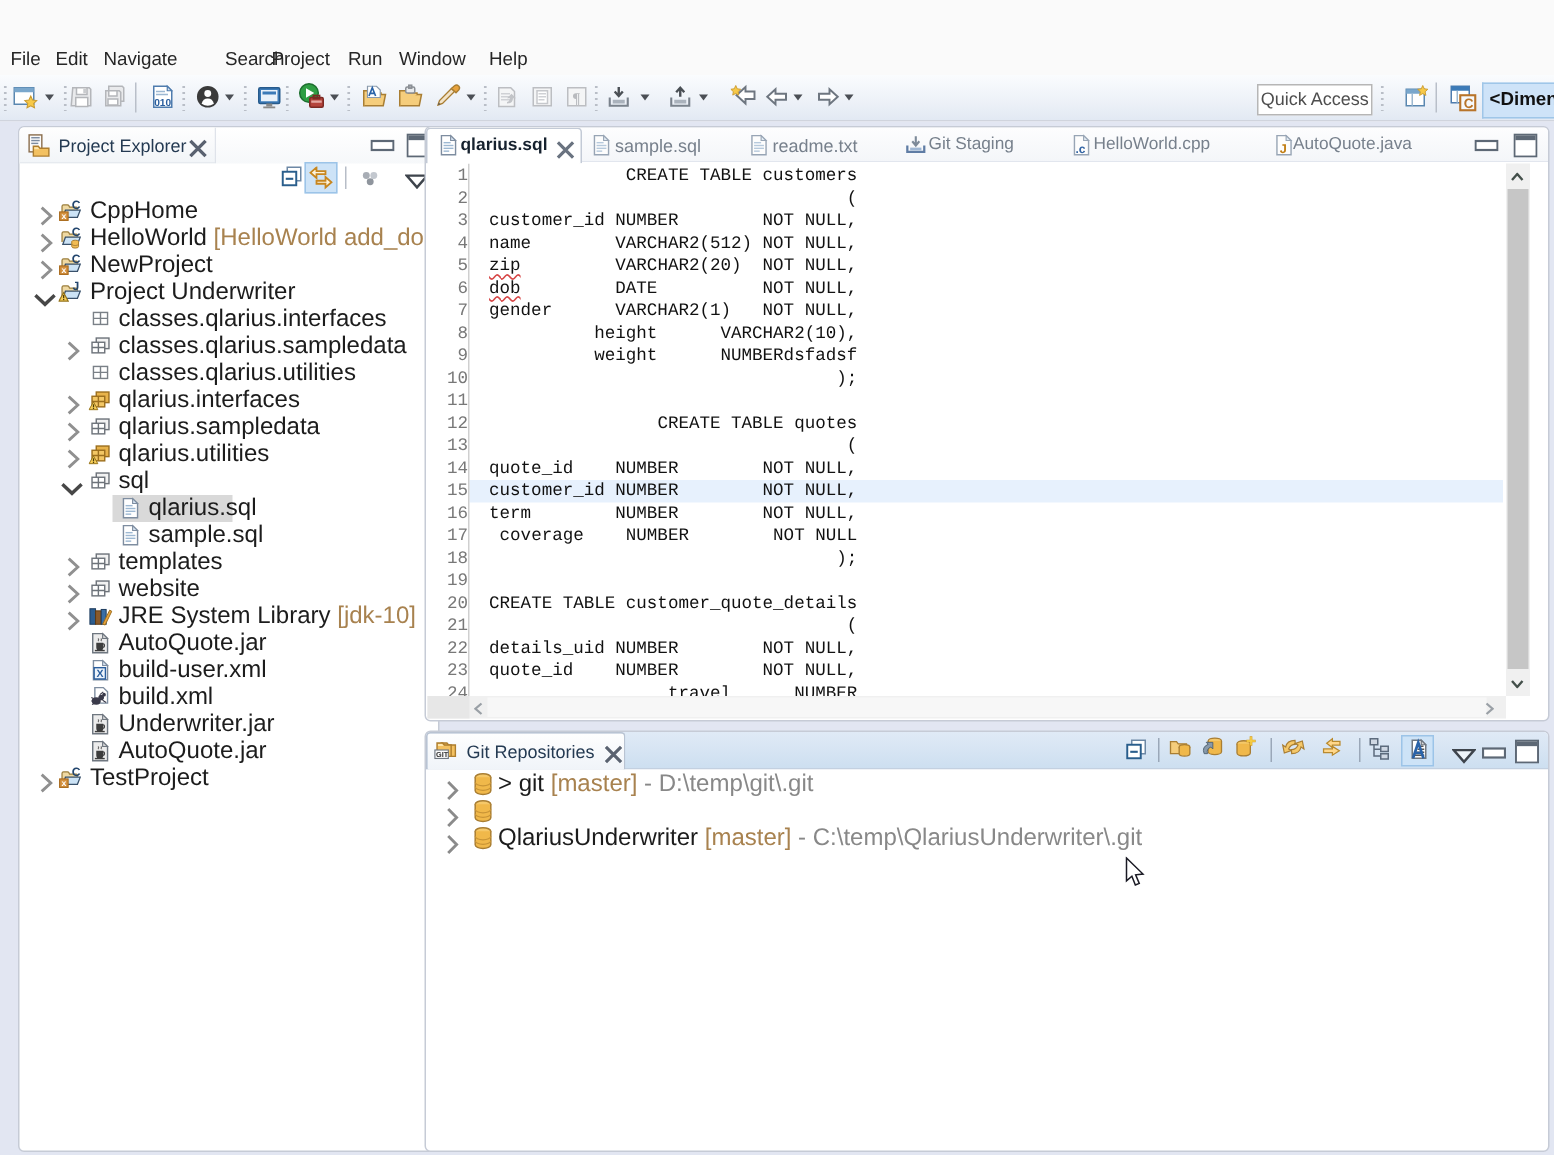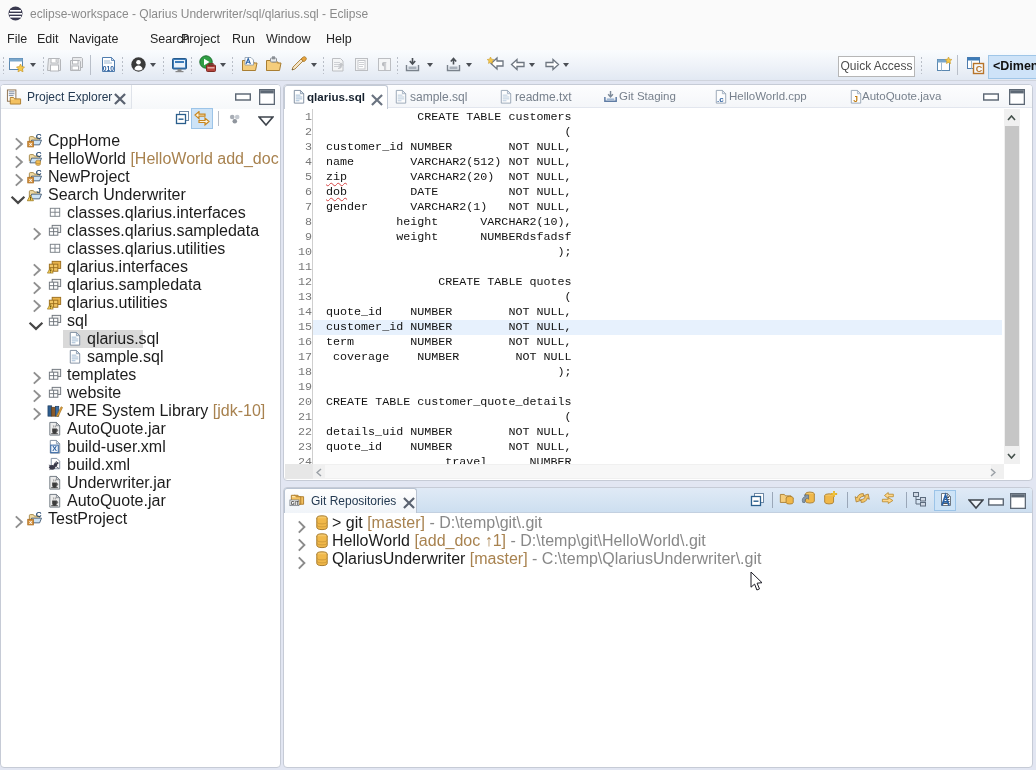--- a/index.html
+++ b/index.html
@@ -22,21 +22,21 @@
 .dd { position:absolute; width:0; height:0; border-left:3.5px solid transparent; border-right:3.5px solid transparent; border-top:4px solid #4b4f55; }
 #qabox { position:absolute; left:838px; top:6px; width:77px; height:21px; background:#fff; border:1px solid #b6b6b6; font-size:12px; color:#4e4e4e; line-height:19px; text-align:center; }
 #perspbtn { position:absolute; left:988px; top:5px; width:48px; height:24px; background:#cee3f8; border:1px solid #9fc6e8; border-right:none; }
 #persptext { position:absolute; left:993px; top:9px; font-size:12.5px; color:#111; font-weight:bold; }
 
 
 #shell { position:absolute; left:0; top:81px; width:1036px; height:689px; background:#e2e6f2; }
 .panel { position:absolute; background:#fff; border:1px solid #c6cbd6; border-radius:4px; }
 
 
-#explorer { left:0px; top:3px; width:281px; height:684px; }
+#explorer { left:12px; top:3px; width:281px; height:684px; }
 
 #editor { left:283px; top:3px; width:750px; height:397px; }
 
 #gitp { left:283px; top:406px; width:750px; height:281px; }
 
 .viewtab { position:absolute; font-size:12px; color:#243a52; }
 .tabicon { position:absolute; width:16px; height:16px; }
 
 
 .row { position:absolute; height:18px; font-size:16px; color:#1c1c1c; line-height:18px; white-space:pre; }
@@ -58,29 +58,20 @@
 #githead { position:absolute; left:0; top:0; width:748px; height:25px; border-radius:3px 3px 0 0;
   background:linear-gradient(#e0eaf6, #cddff0); border-bottom:1px solid #c3d0e0; }
 .gitrow { position:absolute; font-size:16px; color:#1c1c1c; height:18px; line-height:18px; }
 
 #cursor { position:absolute; left:750px; top:571px; }
 .sperr { text-decoration:underline wavy #d64545 1px; text-underline-offset:2px; }
 </style>
 </head>
 <body>
 <div id="app">
-  <div id="titlebar">
-    <svg class="abs" style="left:8px;top:6px" width="15" height="15" viewBox="0 0 15 15">
-      <circle cx="7.5" cy="7.5" r="7" fill="#39394f"></circle>
-      <rect x="2" y="4" width="11" height="1.6" fill="#fff"></rect>
-      <rect x="1" y="7" width="13" height="1.6" fill="#fff"></rect>
-      <rect x="2" y="10" width="11" height="1.6" fill="#fff"></rect>
-    </svg>
-    <div id="titletext">eclipse-workspace - Qlarius Underwriter/sql/qlarius.sql - Eclipse</div>
-  </div>
   <div id="menubar">
     <div class="menuitem" style="left:7px">File</div>
     <div class="menuitem" style="left:37px">Edit</div>
     <div class="menuitem" style="left:69px">Navigate</div>
     <div class="menuitem" style="left:150px">Search</div>
     <div class="menuitem" style="left:181px">Project</div>
     <div class="menuitem" style="left:232px">Run</div>
     <div class="menuitem" style="left:266px">Window</div>
     <div class="menuitem" style="left:326px">Help</div>
   </div>
@@ -312,21 +303,21 @@
             <path d="M1 1 L5 4.8 L9 1" fill="none" stroke="#474747" stroke-width="1.4"></path>
           </svg>
           <svg class="tw" style="left:26px;top:102px" width="17" height="17" viewBox="0 0 17 17">
             <path d="M2.5 11 L2.5 5 Q2.5 3.8 3.6 3.8 L6.3 3.8 Q7.1 3.8 7.4 4.5 L7.8 5.4 L12.6 5.4 Q13.4 5.4 13.4 6.2 L13.4 7.2" fill="#efd9a2" stroke="#9c7f3e" stroke-width="0.9"></path>
             <path d="M3.1 12.6 L4.9 7.6 L15.4 7.6 L13.4 12.6 Z" fill="#cce3f6" stroke="#39516b" stroke-width="0.9"></path>
             <text x="10" y="6.8" font-family="Liberation Sans" font-size="8.6" font-weight="bold" fill="#23466e">J</text>
             <path d="M3.6 8.6 L6.9 14.6 L0.3 14.6 Z" fill="#f7ce58" stroke="#96741a" stroke-width="0.8"></path>
             <rect x="3.2" y="10.3" width="0.9" height="2.2" fill="#4a3a08"></rect>
             <rect x="3.2" y="13" width="0.9" height="0.9" fill="#4a3a08"></rect>
           </svg>
-          <div class="row" style="left:47px;top:101px">Search Underwriter</div>
+          <div class="row" style="left:47px;top:101px">Project Underwriter</div>
       <svg class="tw" style="left:46px;top:120px" width="17" height="17" viewBox="0 0 17 17">
             <g stroke="#7a8087" fill="#fff">
               <rect x="3.5" y="3.5" width="10" height="8.5"></rect>
               <line x1="3.5" y1="7.7" x2="13.5" y2="7.7"></line>
               <line x1="8.5" y1="3.5" x2="8.5" y2="12"></line>
             </g>
           </svg>
           <div class="row" style="left:66px;top:119px">classes.qlarius.interfaces</div>
       <svg class="tw" style="left:28px;top:141px" width="6" height="10" viewBox="0 0 6 10">
             <path d="M1 1.5 L4.8 5 L1 8.5" fill="none" stroke="#909090" stroke-width="1.2"></path>
@@ -737,21 +728,20 @@
         </svg>
       <div class="gitrow" style="left:48px;top:26px">&gt; git <span class="dec">[master]</span> <span class="gray">- D:\temp\git\.git</span></div>
       <svg class="tw" style="left:10px;top:49px" width="6" height="10" viewBox="0 0 6 10">
           <path d="M1 1.5 L4.5 5 L1 8.5" fill="none" stroke="#8b8b8b" stroke-width="1.2"></path>
         </svg>
       <svg class="tw" style="left:30px;top:45px" width="14" height="16" viewBox="0 0 14 16">
           <ellipse cx="7" cy="3.2" rx="5.2" ry="2.4" fill="#f5c869" stroke="#a97e33"></ellipse>
           <path d="M1.8 3.2 v9 a5.2 2.4 0 0 0 10.4 0 v-9" fill="#f0b84a" stroke="#a97e33"></path>
           <path d="M1.8 6.5 a5.2 2.4 0 0 0 10.4 0 M1.8 9.5 a5.2 2.4 0 0 0 10.4 0" fill="none" stroke="#c89436" stroke-width="0.8"></path>
         </svg>
-      <div class="gitrow" style="left:48px;top:44px">HelloWorld <span class="dec">[add_doc ↑1]</span> <span class="gray">- D:\temp\git\HelloWorld\.git</span></div>
       <svg class="tw" style="left:10px;top:67px" width="6" height="10" viewBox="0 0 6 10">
           <path d="M1 1.5 L4.5 5 L1 8.5" fill="none" stroke="#8b8b8b" stroke-width="1.2"></path>
         </svg>
       <svg class="tw" style="left:30px;top:63px" width="14" height="16" viewBox="0 0 14 16">
           <ellipse cx="7" cy="3.2" rx="5.2" ry="2.4" fill="#f5c869" stroke="#a97e33"></ellipse>
           <path d="M1.8 3.2 v9 a5.2 2.4 0 0 0 10.4 0 v-9" fill="#f0b84a" stroke="#a97e33"></path>
           <path d="M1.8 6.5 a5.2 2.4 0 0 0 10.4 0 M1.8 9.5 a5.2 2.4 0 0 0 10.4 0" fill="none" stroke="#c89436" stroke-width="0.8"></path>
         </svg>
       <div class="gitrow" style="left:48px;top:62px">QlariusUnderwriter <span class="dec">[master]</span> <span class="gray">- C:\temp\QlariusUnderwriter\.git</span></div>
     </div>

